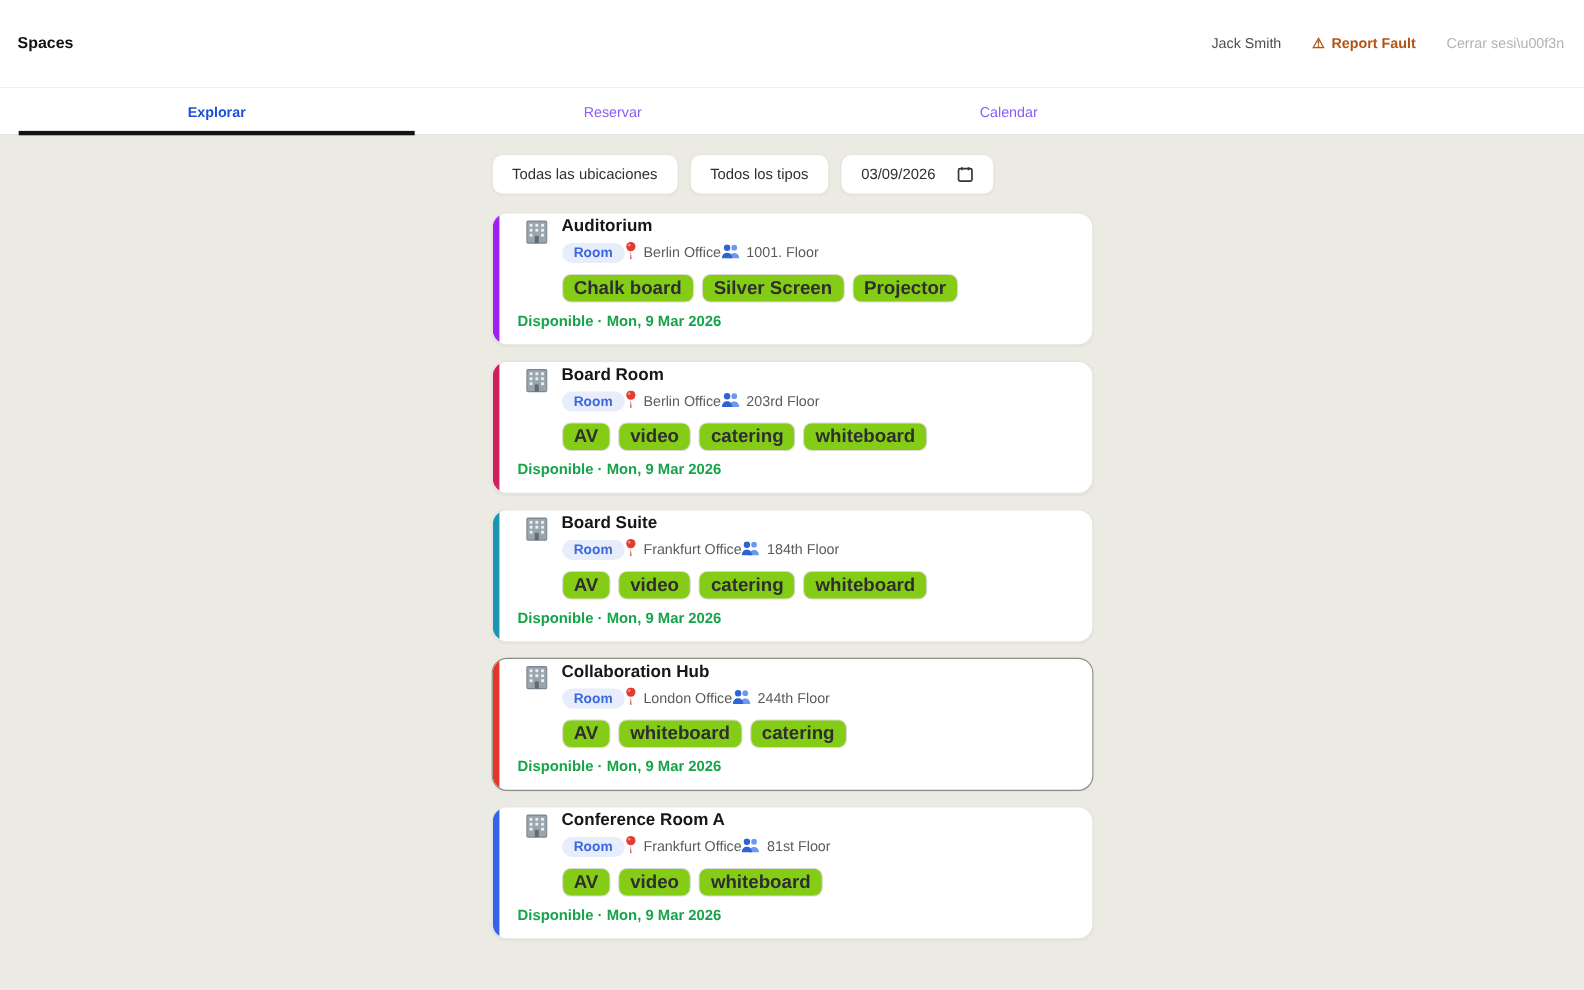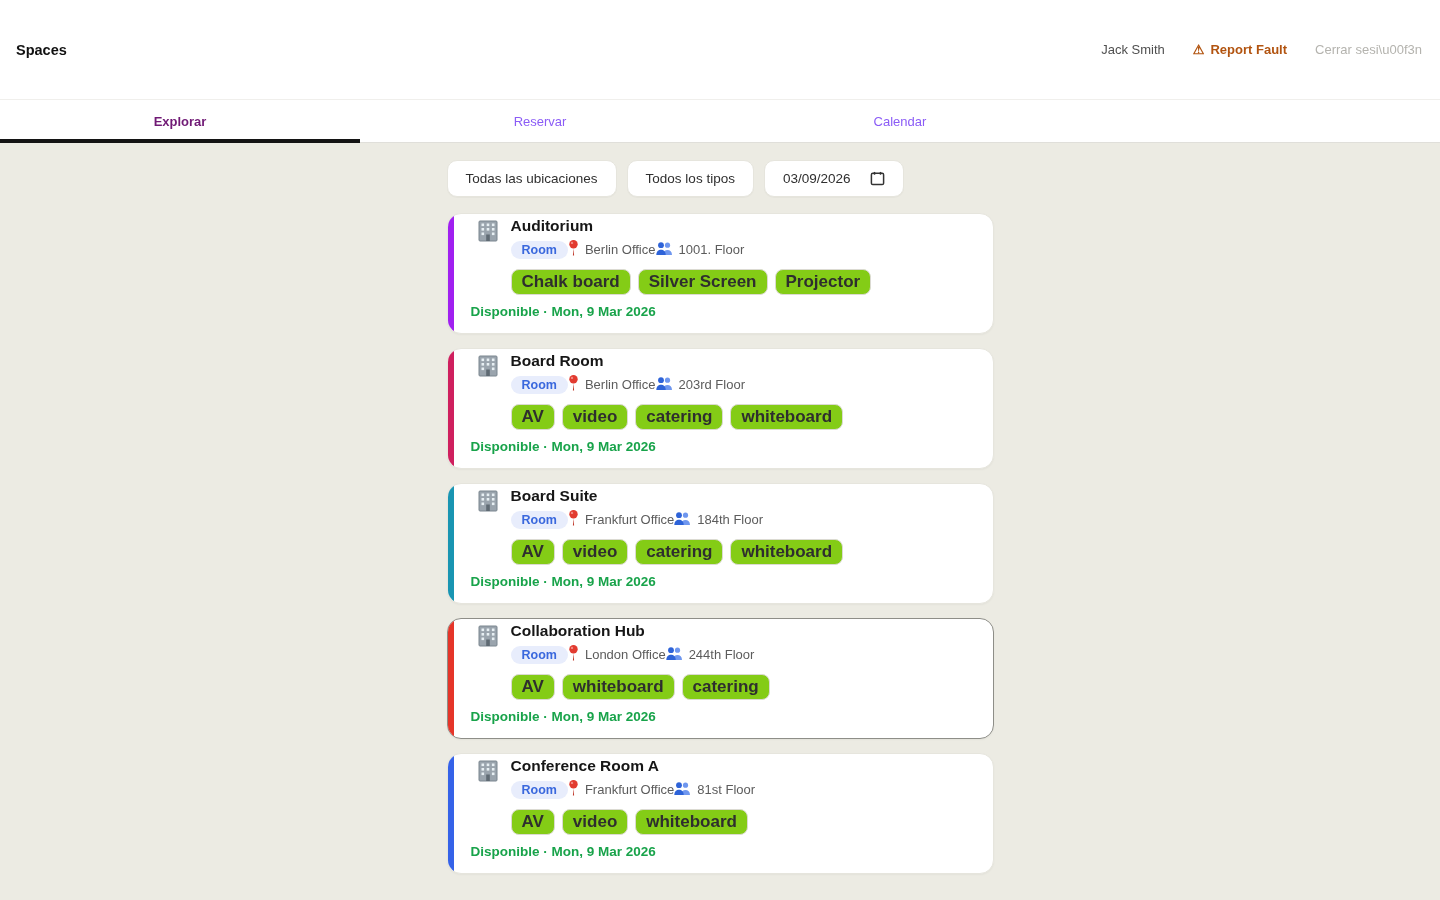--- a/index.html
+++ b/index.html
@@ -5,21 +5,21 @@
   * { box-sizing: border-box; margin: 0; padding: 0; }
   html, body { width: 1440px; height: 900px; overflow: hidden; }
   body {
     font-family: "Liberation Sans", sans-serif;
     background: #ecebe3;
     color: #1c1c1c;
   }
 
   
   .header {
-    height: 100px;
+    height: 80px;
     background: #ffffff;
     display: flex;
     align-items: center;
     justify-content: space-between;
     padding: 0 18px 0 16px;
     border-bottom: 1px solid #f0efec;
   }
   .app-title { font-size: 14.5px; font-weight: bold; color: #111; }
   .header-right { display: flex; align-items: center; gap: 28px; justify-content: center; }
   .user-name { font-size: 13px; color: #4f4f4f; }
@@ -40,21 +40,21 @@
     border-bottom: 1px solid #e0dfda;
   }
   .tab {
     width: 25%;
     display: flex; align-items: center; justify-content: center;
     font-size: 13px; color: #8b5cf6;
     background: none; border: none; cursor: pointer;
     position: relative;
     font-family: "Liberation Sans", sans-serif;
   }
-  .tab.active { color: #701a75; font-weight: bold; }
+  .tab.active { color: #1d4ed8; font-weight: bold; margin-left: 17px; }
   .tab.active::after {
     content: "";
     position: absolute; left: 0; right: 0; bottom: -1px;
     height: 4px; background: #141414;
   }
 
   
   .content { padding-top: 17px; }
   .column { width: 547px; margin: 0 auto; }
 

